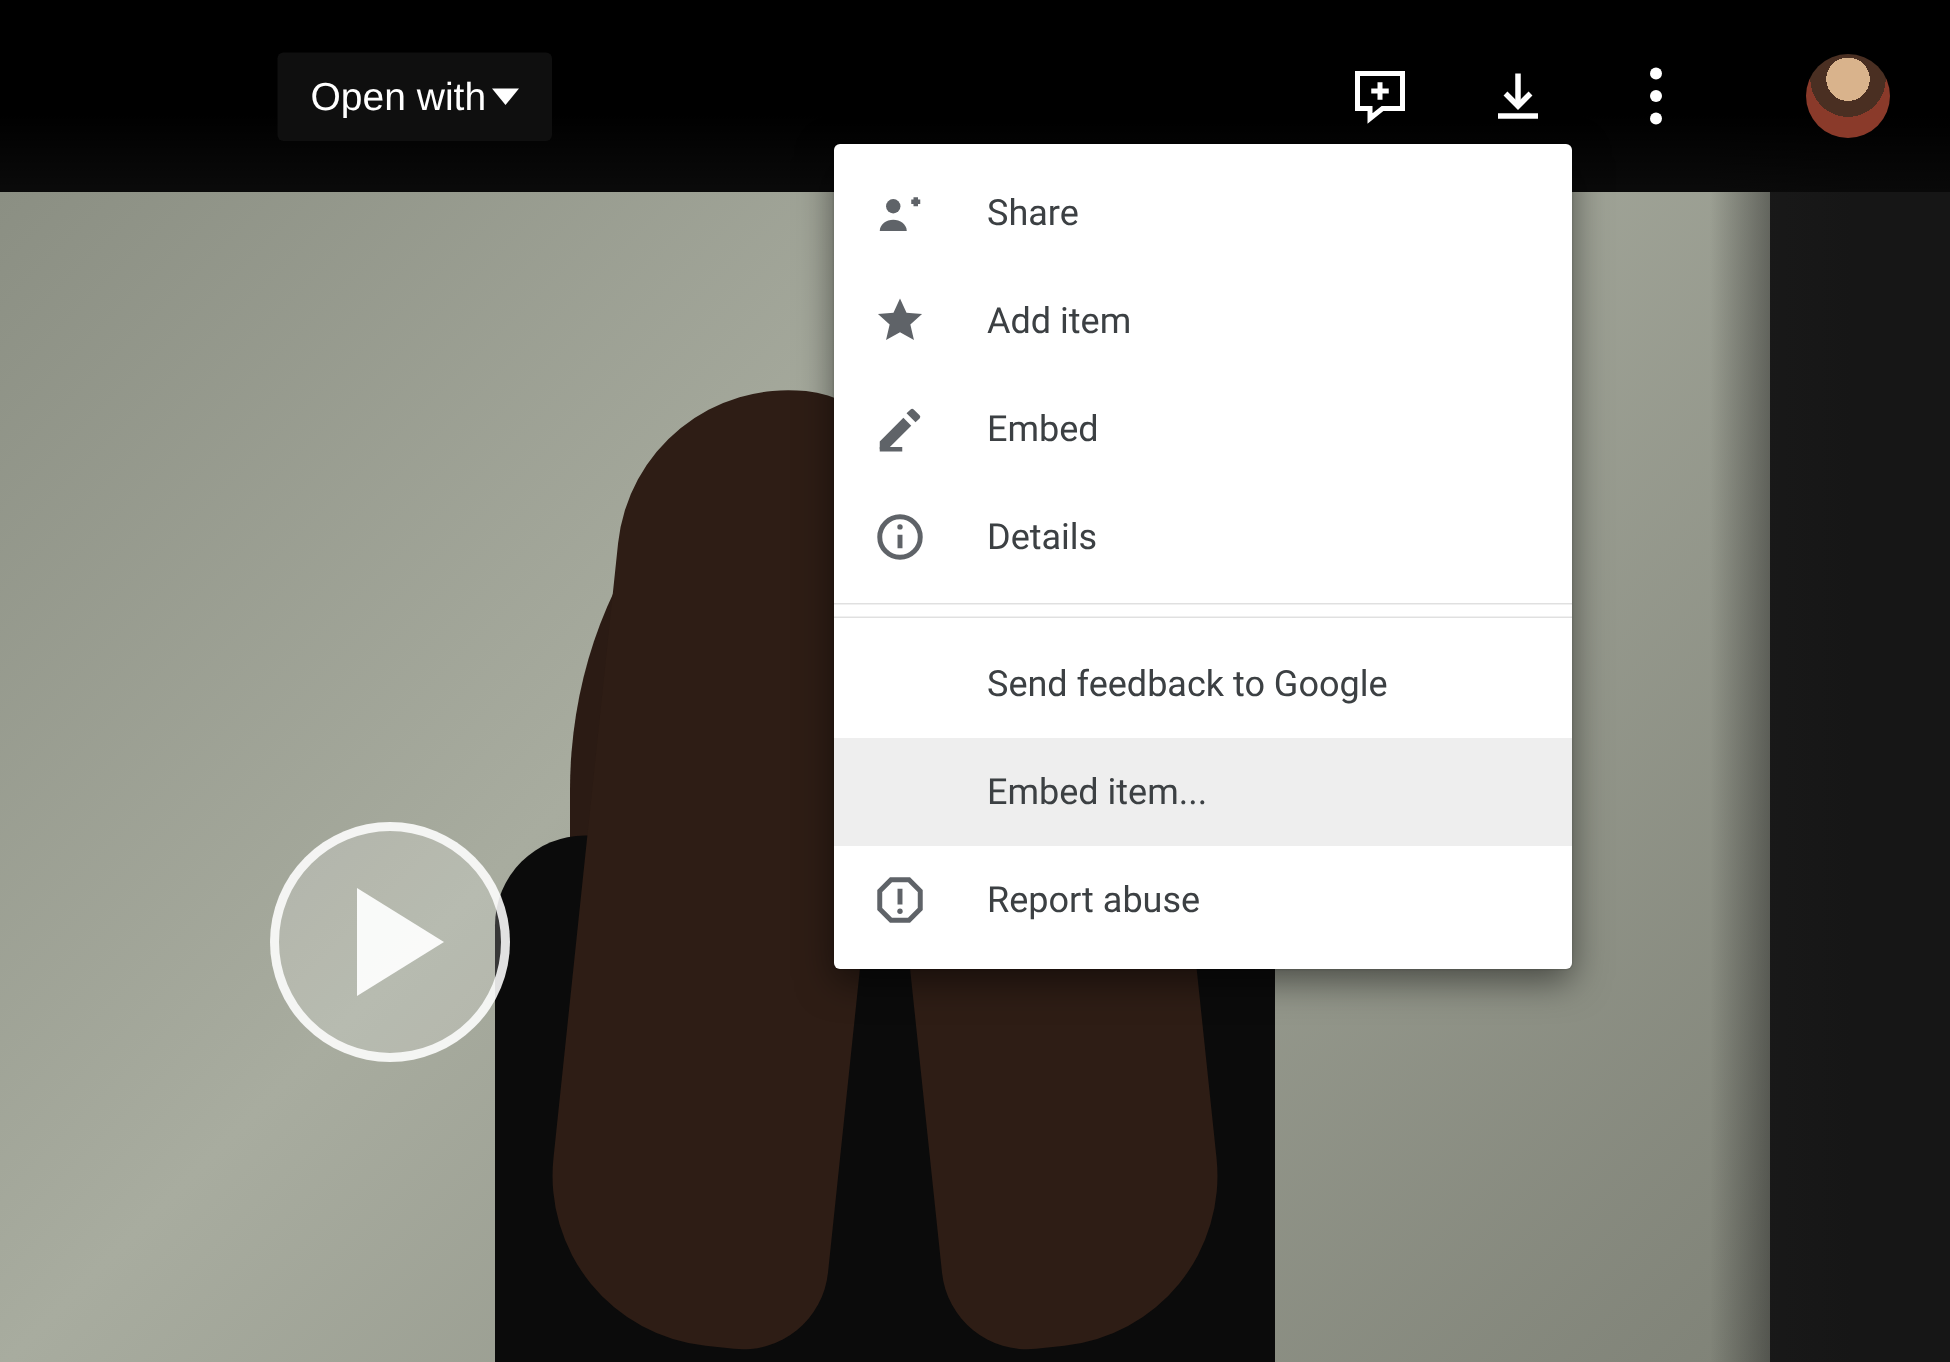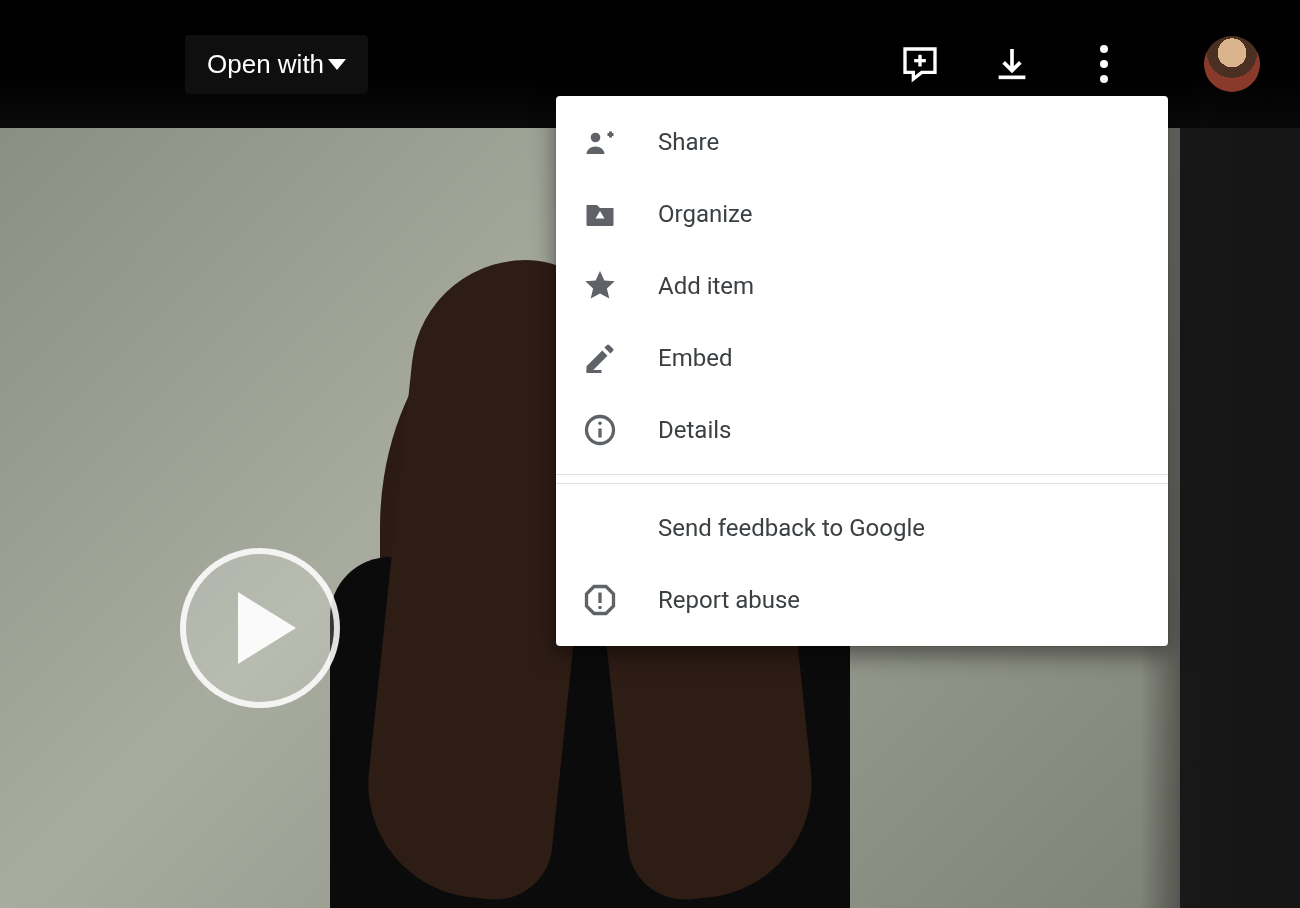--- a/index.html
+++ b/index.html
@@ -183,21 +183,21 @@
     height: 100%;
     background: linear-gradient(to right, rgba(20,20,20,0) 0%, #161616 60%, #161616 100%);
     z-index: 4;
   }
 
   
   .menu {
     position: absolute;
     top: 96px;
     left: 556px;
-    width: 612px;
+    width: 492px;
     background: #fff;
     border-radius: 4px;
     box-shadow: 0 8px 24px rgba(0,0,0,0.5), 0 0 0 1px rgba(0,0,0,0.06);
     z-index: 20;
     padding: 10px 0;
   }
   .menu-item {
     display: flex;
     align-items: center;
     height: 72px;
@@ -279,29 +279,20 @@
     <span class="icon-slot">
       <svg viewBox="0 0 24 24" fill="currentColor">
           <circle cx="9" cy="9" r="3.2"></circle>
           <path d="M3 20c0-3 3-5 6-5s6 2 6 5H3z"></path>
           <path d="M17 7h4M19 5v4" stroke="currentColor" stroke-width="2" fill="none"></path>
         </svg>
     </span>
     <span class="label-slot">Share</span>
   </div>
 
-  <div class="menu-item">
-    <span class="icon-slot">
-      <svg viewBox="0 0 24 24" fill="currentColor">
-          <path d="M3 6h7l2 2h9v11a1 1 0 0 1-1 1H4a1 1 0 0 1-1-1V6z"></path>
-          <polygon points="12 10 15 15 9 15" fill="#fff"></polygon>
-        </svg>
-    </span>
-    <span class="label-slot">Organize</span>
-  </div>
 
   <div class="menu-item">
     <span class="icon-slot">
       <svg viewBox="0 0 24 24" fill="currentColor">
           <path d="M12 2l2.9 6.3 6.9.6-5.2 4.7 1.6 6.8L12 17l-6.2 3.4 1.6-6.8L2.2 8.9l6.9-.6L12 2z"></path>
         </svg>
     </span>
     <span class="label-slot">Add item</span>
   </div>
 
@@ -329,20 +320,24 @@
   <div class="menu-sep"></div>
 
 
   <div class="menu-sep"></div>
 
   <div class="menu-item">
     <span class="icon-slot"></span>
     <span class="label-slot">Send feedback to Google</span>
   </div>
 
+  <div class="menu-item hover">
+    <span class="icon-slot"></span>
+    <span class="label-slot">Embed item...</span>
+  </div>
 
   <div class="menu-item">
     <span class="icon-slot">
       <svg viewBox="0 0 24 24" fill="none" stroke="currentColor" stroke-width="2.2">
           <polygon points="8 3 16 3 21 8 21 16 16 21 8 21 3 16 3 8 8 3"></polygon>
           <line x1="12" y1="7" x2="12" y2="14"></line>
           <circle cx="12" cy="17" r="1.2" fill="currentColor" stroke="none"></circle>
         </svg>
     </span>
     <span class="label-slot">Report abuse</span>

